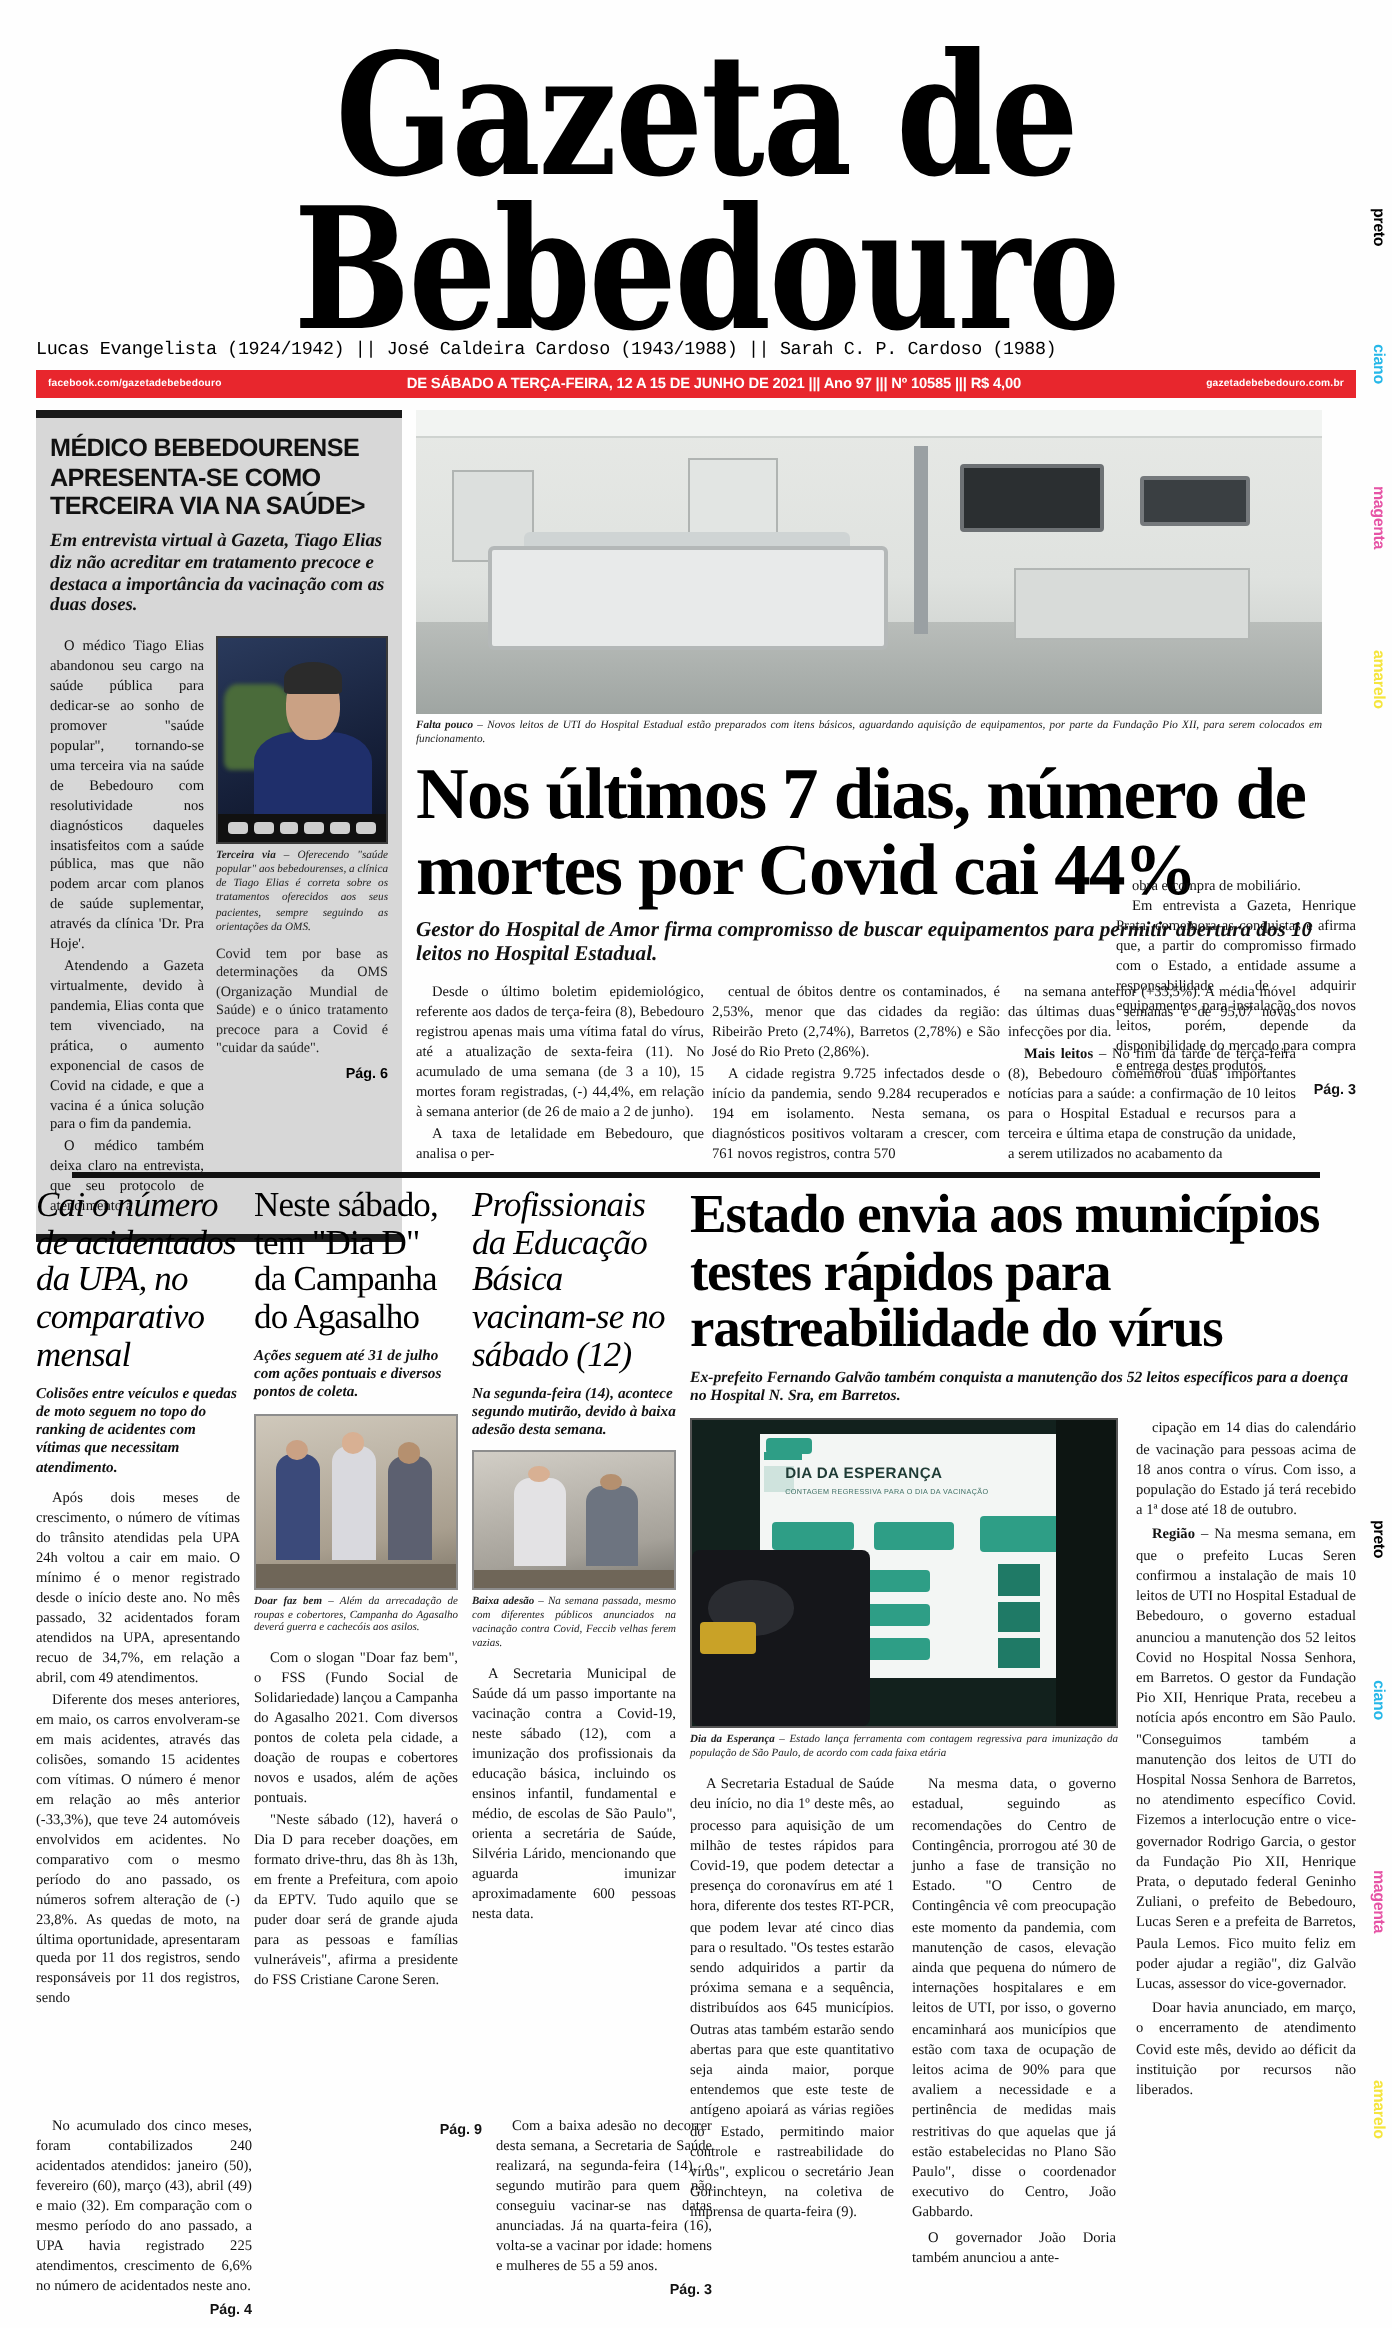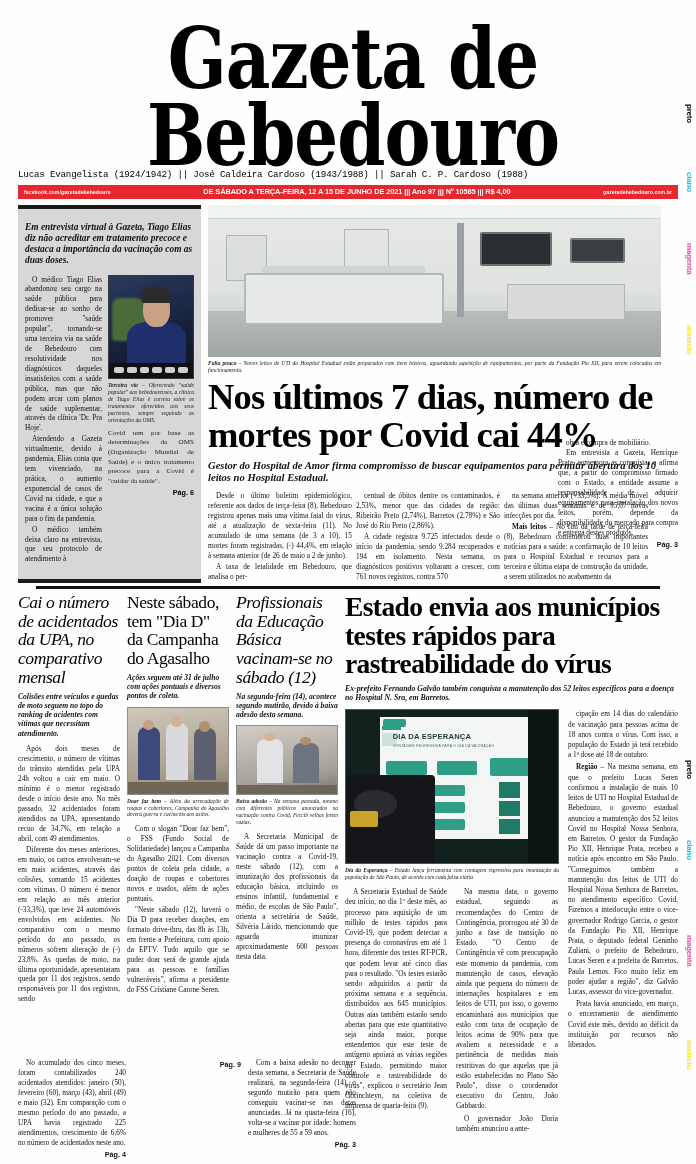--- a/index.html
+++ b/index.html
@@ -340,20 +340,21 @@
   <div class="redbar">
     <span class="social">facebook.com/gazetadebebedouro</span>
     <span class="issue">DE SÁBADO A TERÇA-FEIRA, 12 A 15 DE JUNHO DE 2021 ||| Ano 97 ||| Nº 10585 ||| R$ 4,00</span>
     <span class="site">gazetadebebedouro.com.br</span>
   </div>
 
   <div class="content">
     <div class="toprow">
 
       <div class="leadbox">
+        <h2>MÉDICO BEBEDOURENSE APRESENTA-SE COMO TERCEIRA VIA NA SAÚDE&gt;</h2>
         <div class="kicker">Em entrevista virtual à Gazeta, Tiago Elias diz não acreditar em tratamento precoce e destaca a importância da vacinação com as duas doses.</div>
         <div class="lead-body">
           <div class="lead-col">
             <p>O médico Tiago Elias abandonou seu cargo na saúde pública para dedicar-se ao sonho de promover "saúde popular", tornando-se uma terceira via na saúde de Bebedouro com resolutividade nos diagnósticos daqueles insatisfeitos com a saúde pública, mas que não podem arcar com planos de saúde suplementar, através da clínica 'Dr. Pra Hoje'.</p>
             <p>Atendendo a Gazeta virtualmente, devido à pandemia, Elias conta que tem vivenciado, na prática, o aumento exponencial de casos de Covid na cidade, e que a vacina é a única solução para o fim da pandemia.</p>
             <p>O médico também deixa claro na entrevista, que seu protocolo de atendimento à</p>
           </div>
           <div class="lead-photo-wrap">
             <div class="lead-photo">
               <div class="lp-sky"></div>
@@ -514,21 +515,21 @@
             </div>
             <div class="c">
               <p>Na mesma data, o governo estadual, seguindo as recomendações do Centro de Contingência, prorrogou até 30 de junho a fase de transição no Estado. "O Centro de Contingência vê com preocupação este momento da pandemia, com manutenção de casos, elevação ainda que pequena do número de internações hospitalares e em leitos de UTI, por isso, o governo encaminhará aos municípios que estão com taxa de ocupação de leitos acima de 90% para que avaliem a necessidade e a pertinência de medidas mais restritivas do que aquelas que já estão estabelecidas no Plano São Paulo", disse o coordenador executivo do Centro, João Gabbardo.</p>
               <p>O governador João Doria também anunciou a ante-</p>
             </div>
           </div>
         </div>
         <div class="r-right">
           <p>cipação em 14 dias do calendário de vacinação para pessoas acima de 18 anos contra o vírus. Com isso, a população do Estado já terá recebido a 1ª dose até 18 de outubro.</p>
           <p style="text-indent:8px;"><b>Região</b><span> – Na mesma semana, em que o prefeito Lucas Seren confirmou a instalação de mais 10 leitos de UTI no Hospital Estadual de Bebedouro, o governo estadual anunciou a manutenção dos 52 leitos Covid no Hospital Nossa Senhora, em Barretos. O gestor da Fundação Pio XII, Henrique Prata, recebeu a notícia após encontro em São Paulo. "Conseguimos também a manutenção dos leitos de UTI do Hospital Nossa Senhora de Barretos, no atendimento específico Covid. Fizemos a interlocução entre o vice-governador Rodrigo Garcia, o gestor da Fundação Pio XII, Henrique Prata, o deputado federal Geninho Zuliani, o prefeito de Bebedouro, Lucas Seren e a prefeita de Barretos, Paula Lemos. Fico muito feliz em poder ajudar a região", diz Galvão Lucas, assessor do vice-governador.</span></p>
-          <p>Prata havia anunciado, em março, o encerramento de atendimento Covid este mês, devido ao déficit da instituição por recursos não liberados.</p>
+          <p>Doar havia anunciado, em março, o encerramento de atendimento Covid este mês, devido ao déficit da instituição por recursos não liberados.</p>
         </div>
       </div>
     </div>
   </div>
 
   <div class="footstrip" style="position:absolute; bottom:4px; left:0; right:0;">
     <div class="fc fc-1">
       <p>No acumulado dos cinco meses, foram contabilizados 240 acidentados atendidos: janeiro (50), fevereiro (60), março (43), abril (49) e maio (32). Em comparação com o mesmo período do ano passado, a UPA havia registrado 225 atendimentos, crescimento de 6,6% no número de acidentados neste ano.</p>
       <div class="pag-tag">Pág. 4</div>
     </div>

